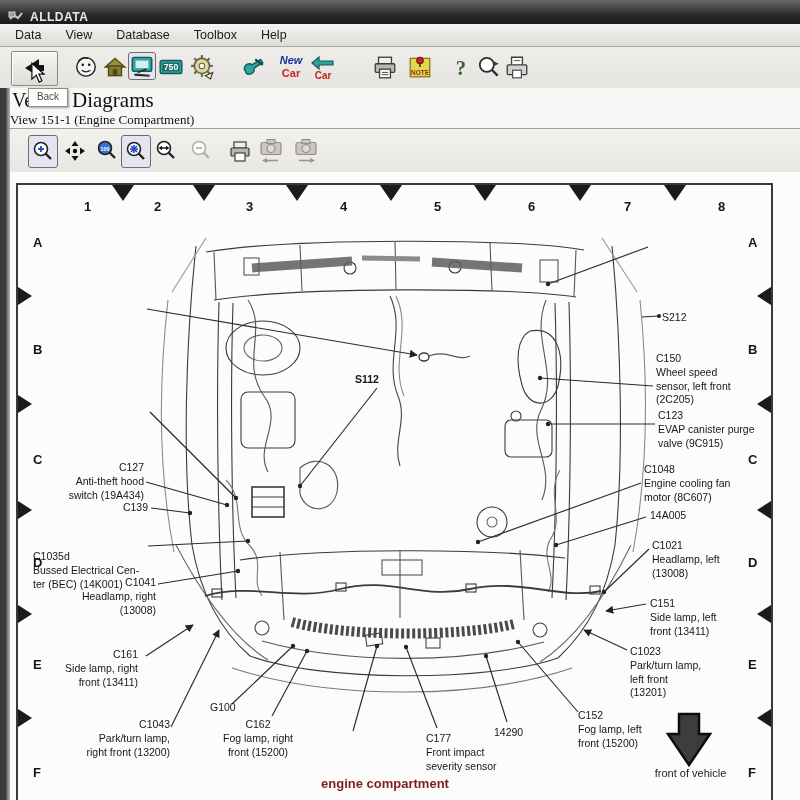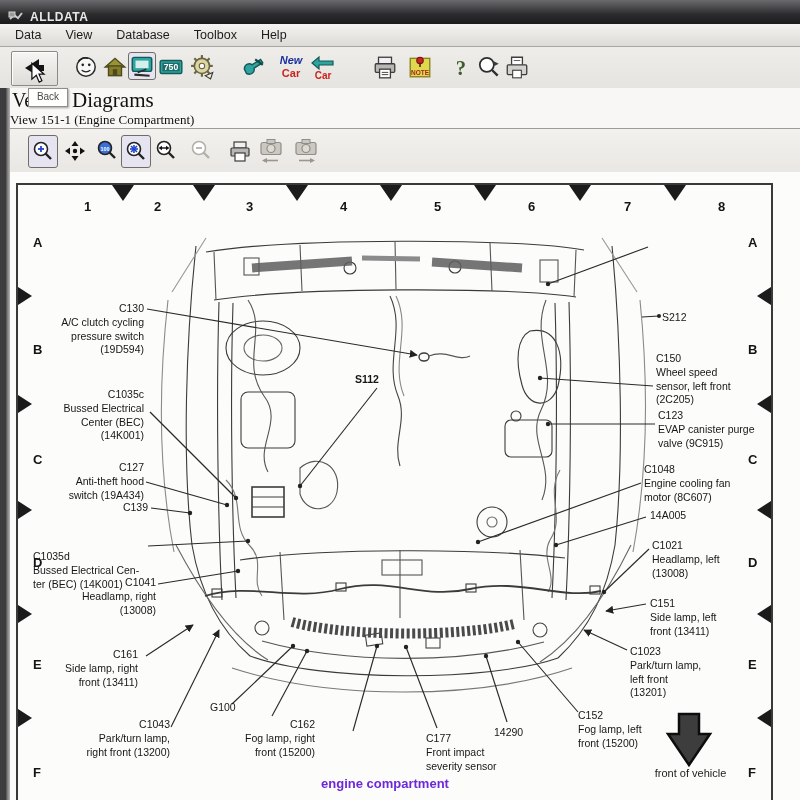--- a/index.html
+++ b/index.html
@@ -42,21 +42,21 @@
   #labels-layer{position:absolute;left:0;top:0;width:800px;height:800px;z-index:3;pointer-events:none;}
   .lbl{position:absolute;font-size:10.5px;line-height:13.8px;color:#161616;white-space:pre-line;}
   .gridnum,.gridrow{position:absolute;font-size:13px;font-weight:bold;color:#141414;z-index:3;}
   .tri-down{position:absolute;width:0;height:0;border-left:11px solid transparent;
     border-right:11px solid transparent;border-top:16px solid #1b1b1b;z-index:3;}
   .tri-right{position:absolute;width:0;height:0;border-top:9px solid transparent;
     border-bottom:9px solid transparent;border-left:14px solid #1b1b1b;z-index:3;}
   .tri-left{position:absolute;width:0;height:0;border-top:9px solid transparent;
     border-bottom:9px solid transparent;border-right:14px solid #1b1b1b;z-index:3;}
   #caption{position:absolute;left:310px;top:776px;width:150px;text-align:center;
-    font-size:13px;font-weight:bold;color:#6d28d9;}
+    font-size:13px;font-weight:bold;color:#7f1d1d;}
   #front-caption{position:absolute;left:638px;top:767px;width:105px;text-align:center;
     font-size:11px;color:#222;}
 </style>
 </head>
 <body>
 
 <div id="titlebar">
   <span class="win-icon">
     <svg width="16" height="14" viewBox="0 0 16 14">
         <path d="M2,9 L6,5 L10,8 L14,3" stroke="#c9c9c9" stroke-width="2" fill="none"></path>
@@ -438,46 +438,38 @@
       <circle cx="556" cy="545" r="2.2"></circle>
     <circle cx="604" cy="592" r="2.2"></circle>
       <circle cx="518" cy="642" r="2.2"></circle>
       <circle cx="300" cy="486" r="2.2"></circle>
     <circle cx="659" cy="316" r="2"></circle>
   </g>
   <path d="M679,714 h20 v20 h11 l-21,31 l-21,-31 h11 z" fill="#3d3d3d" stroke="#0d0d0d" stroke-width="2.5"></path>
 </svg>
 
 <div id="labels-layer">
-  <div class="lbl" style="left:38px;top:302px;width:106px;text-align:right">C130
-A/C clutch cycling
-pressure switch
-(19D594)</div>
-  <div class="lbl" style="left:38px;top:388px;width:106px;text-align:right">C1035c
-Bussed Electrical
-Center (BEC)
-(14K001)</div>
   <div class="lbl" style="left:38px;top:461px;width:106px;text-align:right">C127
 Anti-theft hood
 switch (19A434)</div>
   <div class="lbl" style="left:60px;top:501px;width:88px;text-align:right">C139</div>
   <div class="lbl" style="left:33px;top:550px;width:113px;text-align:left">C1035d
 Bussed Electrical Cen-
 ter (BEC) (14K001)</div>
   <div class="lbl" style="left:52px;top:576px;width:104px;text-align:right">C1041
 Headlamp, right
 (13008)</div>
   <div class="lbl" style="left:40px;top:648px;width:98px;text-align:right">C161
 Side lamp, right
 front (13411)</div>
   <div class="lbl" style="left:58px;top:718px;width:112px;text-align:right">C1043
 Park/turn lamp,
 right front (13200)</div>
   <div class="lbl" style="left:210px;top:701px;width:44px">G100</div>
-  <div class="lbl" style="left:223px;top:718px;width:92px;text-align:right">C162
+  <div class="lbl" style="left:212px;top:718px;width:92px;text-align:center">C162
 Fog lamp, right
 front (15200)</div>
   <div class="lbl" style="left:426px;top:732px;width:100px">C177
 Front impact
 severity sensor</div>
   <div class="lbl" style="left:494px;top:726px;width:60px">14290</div>
   <div class="lbl" style="left:662px;top:311px;width:50px">S212</div>
   <div class="lbl" style="left:656px;top:352px;width:108px">C150
 Wheel speed
 sensor, left front

